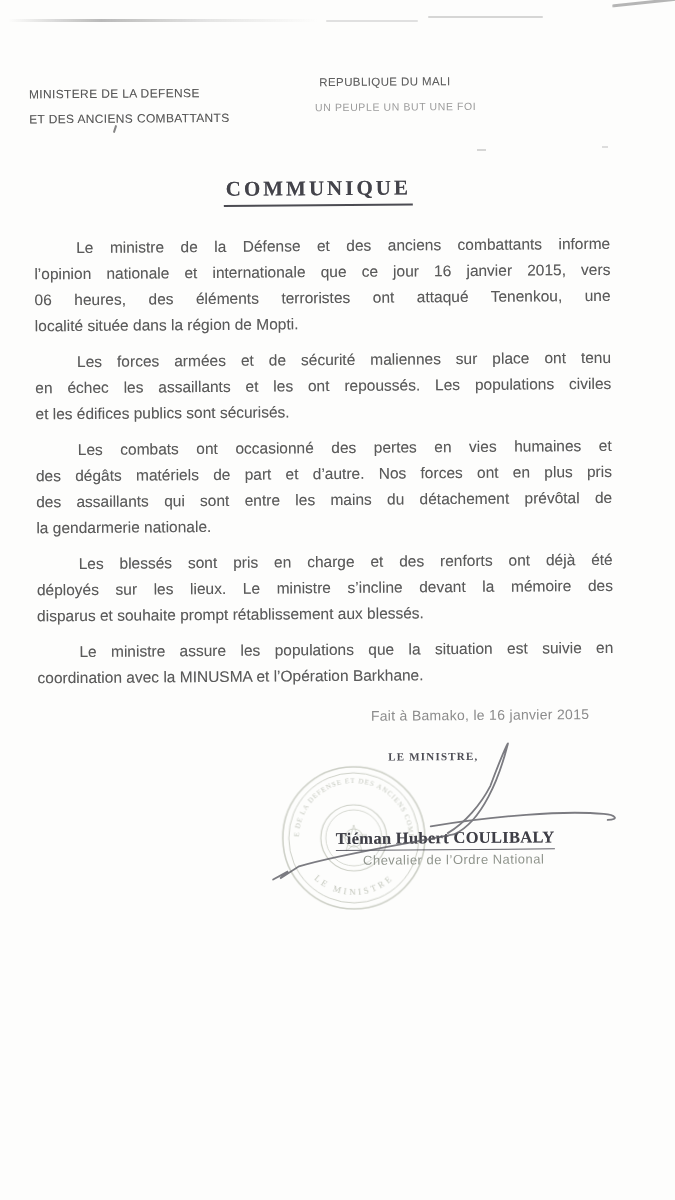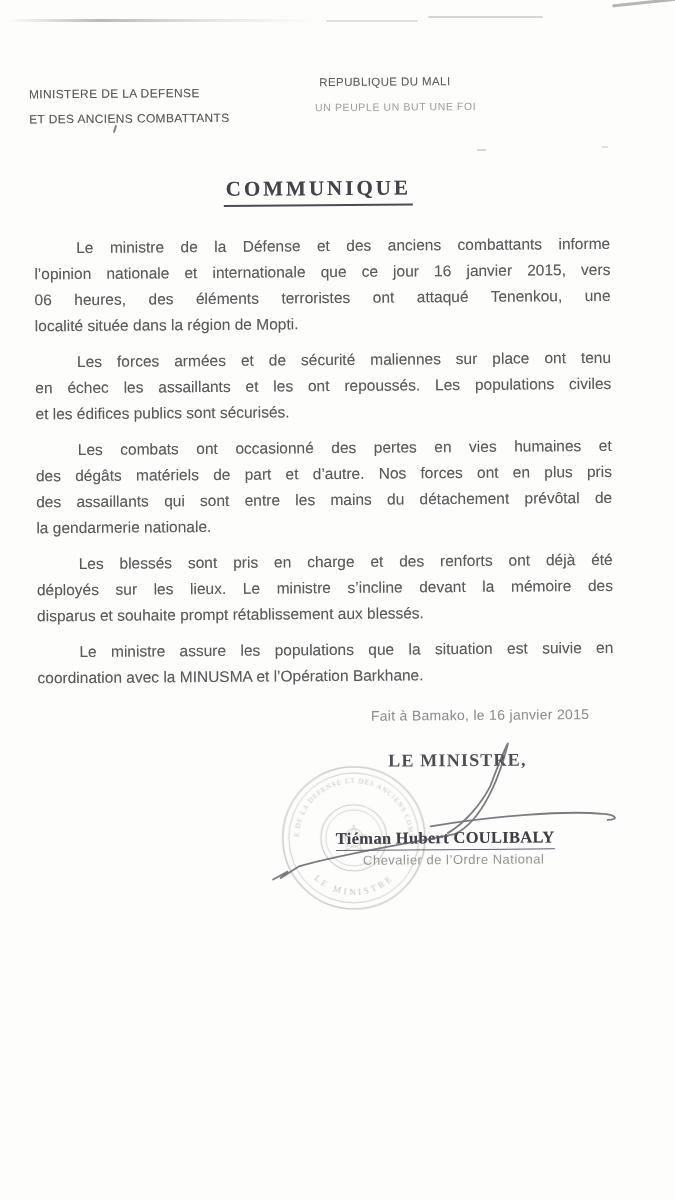--- a/index.html
+++ b/index.html
@@ -42,21 +42,21 @@
   .body-text{position:absolute;left:36px;top:233px;width:576px;color:#5a5a5a;
     font-size:15.5px;text-shadow:0 0 .6px rgba(100,100,100,.4);}
   .para{margin:0 0 10px 0;}
   .para .line{line-height:26px;text-align:justify;text-align-last:justify;white-space:normal;}
   .para .line.first{padding-left:42px;}
   .para .line.last{text-align-last:left;}
 
   .dateline{position:absolute;left:369px;top:708px;color:#8b8b8b;font-size:14px;letter-spacing:.3px;white-space:nowrap;}
 
   .role{position:absolute;left:386px;top:751px;font-family:"Liberation Serif",serif;font-weight:700;
-    font-size:18px;letter-spacing:1.2px;color:#4d4d55;white-space:nowrap;}
+    font-size:11px;letter-spacing:1.2px;color:#4d4d55;white-space:nowrap;}
 
   .stamp{position:absolute;left:276px;top:763px;width:150px;height:150px;filter:blur(.35px);}
 
   .sig-name{position:absolute;left:333px;top:829px;font-family:"Liberation Serif",serif;font-weight:700;
     font-size:16.5px;letter-spacing:.3px;color:#3e3e46;border-bottom:1.5px solid rgba(70,70,80,.85);
     padding-bottom:1px;white-space:nowrap;text-shadow:0 0 .5px rgba(60,60,70,.4);}
   .sig-title{position:absolute;left:360px;top:853px;font-size:13px;color:#90958d;letter-spacing:.5px;white-space:nowrap;}
 
   .signature{position:absolute;left:256px;top:726px;width:400px;height:170px;pointer-events:none;}
 </style>

